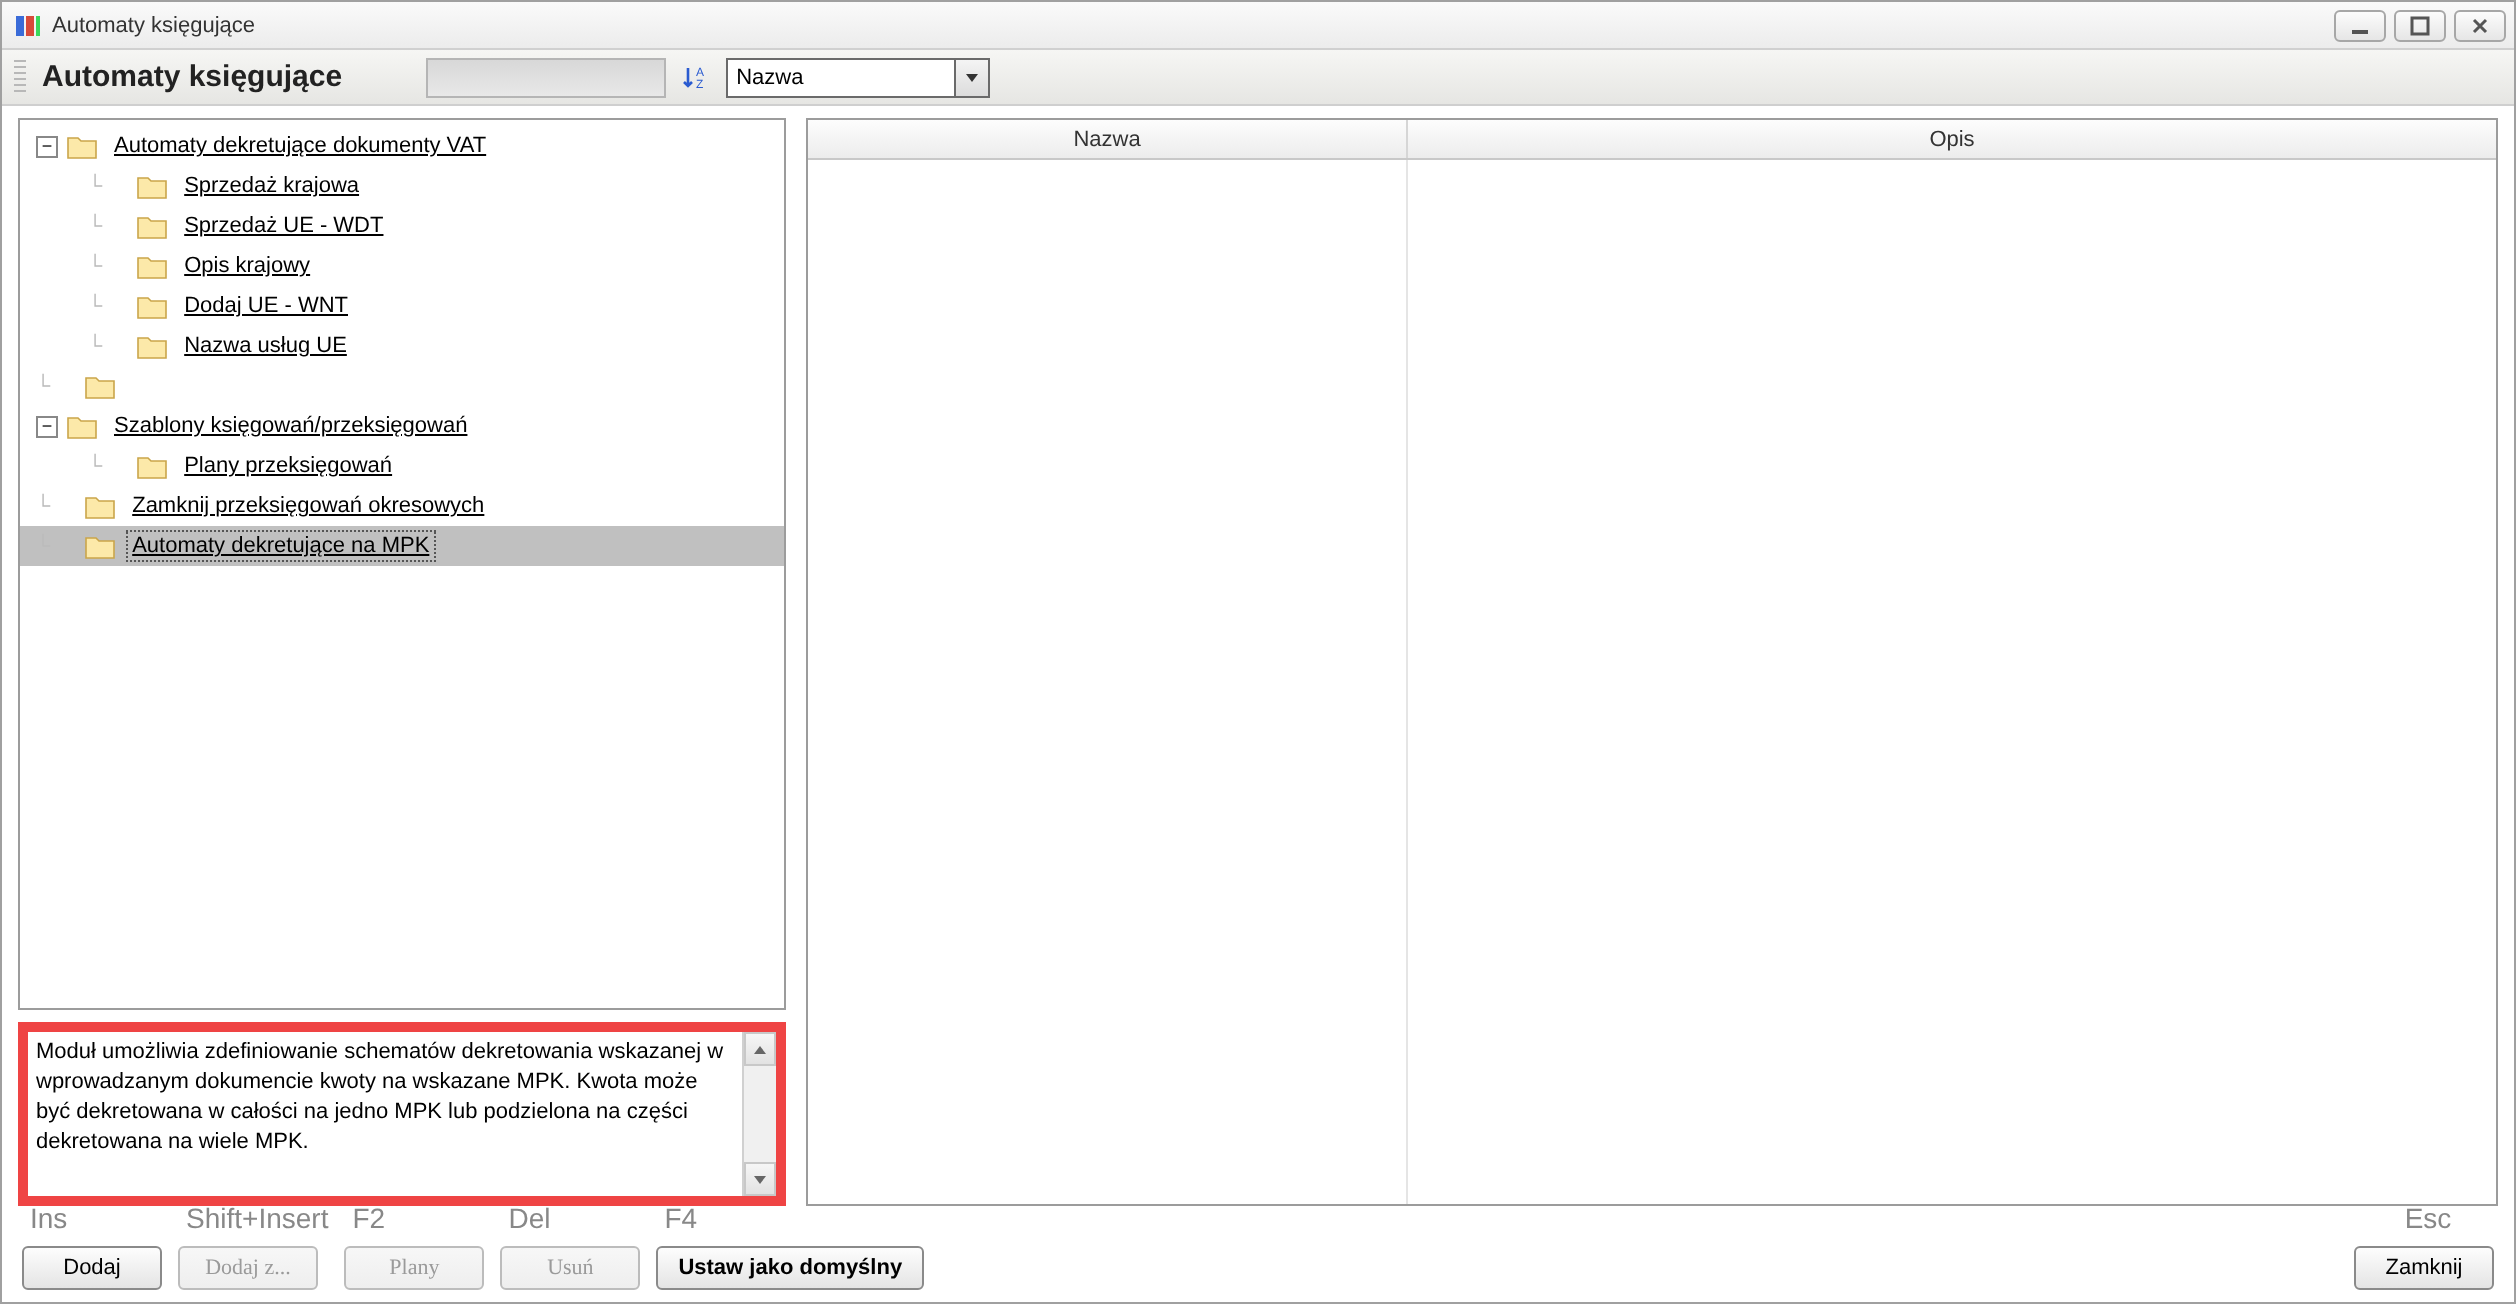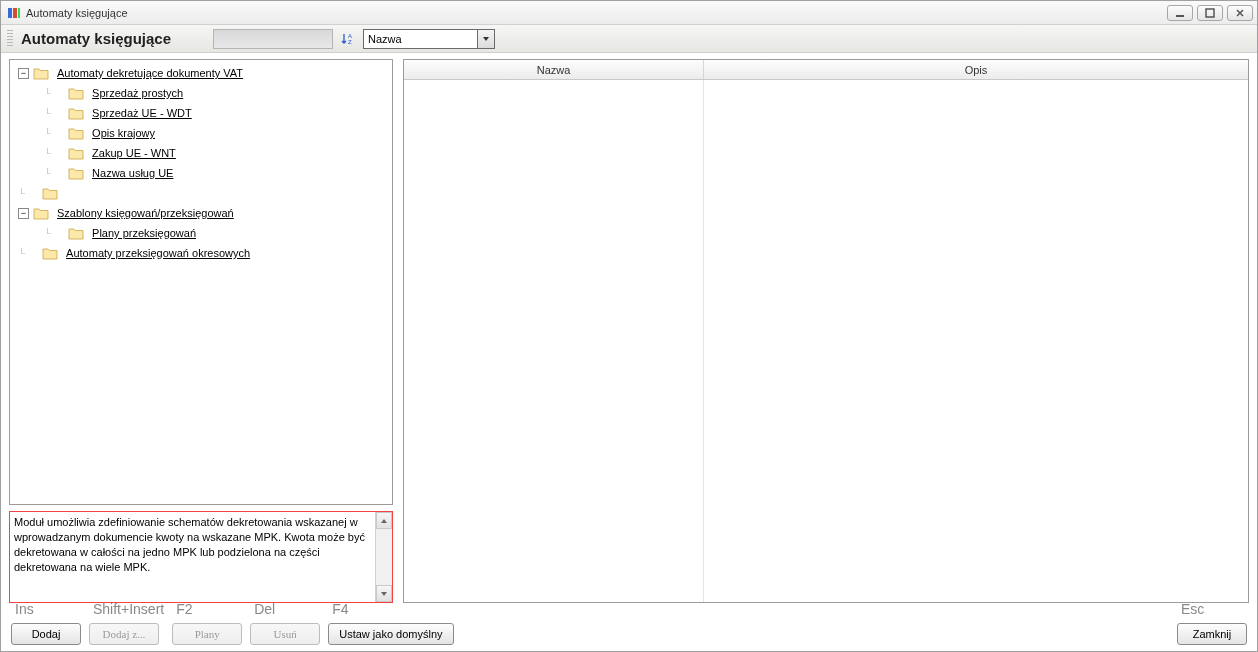--- a/index.html
+++ b/index.html
@@ -138,21 +138,21 @@
   background: #c0c0c0;
   border: 1px dotted #555;
   padding: 1px 2px;
 }
 .tree-row.selected {
   background: #c0c0c0;
 }
 
 .desc-panel {
   height: 92px;
-  border: 1px solid #ef4444;
+  border: 5px solid #ef4444;
   background: #fff;
   display: flex;
   position: relative;
 }
 .desc-text {
   flex:1;
   padding: 3px 4px;
   font-size: 11px;
   color: #000;
   line-height: 1.35;
@@ -209,21 +209,21 @@
   height: 22px;
   min-width: 70px;
   padding: 0 10px;
   border: 1px solid #8a8a8a;
   border-radius: 3px;
   background: linear-gradient(#fdfdfd,#e4e4e4);
   font-size: 11px;
   cursor: default;
   display:flex; align-items:center; justify-content:center;
 }
-.btn.wide { min-width: 122px; }
+.btn.wide { min-width: 122px; font-weight: bold; }
 .btn.disabled { color:#9a9a9a; border-color:#bcbcbc; background:linear-gradient(#f7f7f7,#eeeeee);font-family:Liberation Serif, serif; }
 </style>
 </head>
 <body>
 
 <div class="titlebar">
   <span class="app-icon">
     <svg viewBox="0 0 14 14">
         <rect x="1" y="2" width="4" height="10" fill="#3a6bd8"></rect>
         <rect x="6" y="2" width="4" height="10" fill="#d84a3a"></rect>
@@ -283,21 +283,21 @@
             </svg>
             <span class="tree-label">Automaty dekretujące dokumenty VAT</span>
           </div>
           <div class="tree-row">
             <span class="indent" style="width:30px"></span>
             <span class="conn">└</span>
             <span class="expander empty"></span>
             <svg class="folder-icon" viewBox="0 0 16 13">
               <path d="M1 2 h5 l1.5 1.5 H15 V12 H1 Z" fill="#fce9a9" stroke="#caa54a" stroke-width="0.8"></path>
             </svg>
-            <span class="tree-label">Sprzedaż prostych</span>
+            <span class="tree-label">Sprzedaż krajowa</span>
           </div>
           <div class="tree-row">
             <span class="indent" style="width:30px"></span>
             <span class="conn">└</span>
             <span class="expander empty"></span>
             <svg class="folder-icon" viewBox="0 0 16 13">
               <path d="M1 2 h5 l1.5 1.5 H15 V12 H1 Z" fill="#fce9a9" stroke="#caa54a" stroke-width="0.8"></path>
             </svg>
             <span class="tree-label">Sprzedaż UE - WDT</span>
           </div>
@@ -310,21 +310,21 @@
             </svg>
             <span class="tree-label">Opis krajowy</span>
           </div>
           <div class="tree-row">
             <span class="indent" style="width:30px"></span>
             <span class="conn">└</span>
             <span class="expander empty"></span>
             <svg class="folder-icon" viewBox="0 0 16 13">
               <path d="M1 2 h5 l1.5 1.5 H15 V12 H1 Z" fill="#fce9a9" stroke="#caa54a" stroke-width="0.8"></path>
             </svg>
-            <span class="tree-label">Zakup UE - WNT</span>
+            <span class="tree-label">Dodaj UE - WNT</span>
           </div>
           <div class="tree-row">
             <span class="indent" style="width:30px"></span>
             <span class="conn">└</span>
             <span class="expander empty"></span>
             <svg class="folder-icon" viewBox="0 0 16 13">
               <path d="M1 2 h5 l1.5 1.5 H15 V12 H1 Z" fill="#fce9a9" stroke="#caa54a" stroke-width="0.8"></path>
             </svg>
             <span class="tree-label">Nazwa usług UE</span>
           </div>
@@ -353,21 +353,30 @@
             </svg>
             <span class="tree-label">Plany przeksięgowań</span>
           </div>
           <div class="tree-row">
             <span class="indent" style="width:4px"></span>
             <span class="conn">└</span>
             <span class="expander empty"></span>
             <svg class="folder-icon" viewBox="0 0 16 13">
               <path d="M1 2 h5 l1.5 1.5 H15 V12 H1 Z" fill="#fce9a9" stroke="#caa54a" stroke-width="0.8"></path>
             </svg>
-            <span class="tree-label">Automaty przeksięgowań okresowych</span>
+            <span class="tree-label">Zamknij przeksięgowań okresowych</span>
+          </div>
+          <div class="tree-row selected">
+            <span class="indent" style="width:4px"></span>
+            <span class="conn">└</span>
+            <span class="expander empty"></span>
+            <svg class="folder-icon" viewBox="0 0 16 13">
+              <path d="M1 2 h5 l1.5 1.5 H15 V12 H1 Z" fill="#fce9a9" stroke="#caa54a" stroke-width="0.8"></path>
+            </svg>
+            <span class="tree-label">Automaty dekretujące na MPK</span>
           </div>
         </div>
     </div>
     <div class="desc-panel">
       <div class="desc-text">Moduł umożliwia zdefiniowanie schematów dekretowania wskazanej w wprowadzanym dokumencie kwoty na wskazane MPK. Kwota może być dekretowana w całości na jedno MPK lub podzielona na części dekretowana na wiele MPK.</div>
       <div class="desc-scroll">
         <div class="scroll-btn">
             <svg width="8" height="8" viewBox="0 0 8 8">
               <path d="M1 6 L4 2 L7 6 Z" fill="#666"></path>
             </svg>
@@ -411,18 +420,18 @@
     <div class="btn-stack">
       <div class="btn-hint">Del</div>
       <div class="btn disabled">Usuń</div>
     </div>
     <div class="btn-stack">
       <div class="btn-hint">F4</div>
       <div class="btn wide">Ustaw jako domyślny</div>
     </div>
   </div>
   <div class="btn-group">
-    <div class="btn-stack" style="align-items:flex-start">
+    <div class="btn-stack" style="align-items:center">
       <div class="btn-hint">Esc</div>
       <div class="btn">Zamknij</div>
     </div>
   </div>
 </div>
 
 </body></html>

